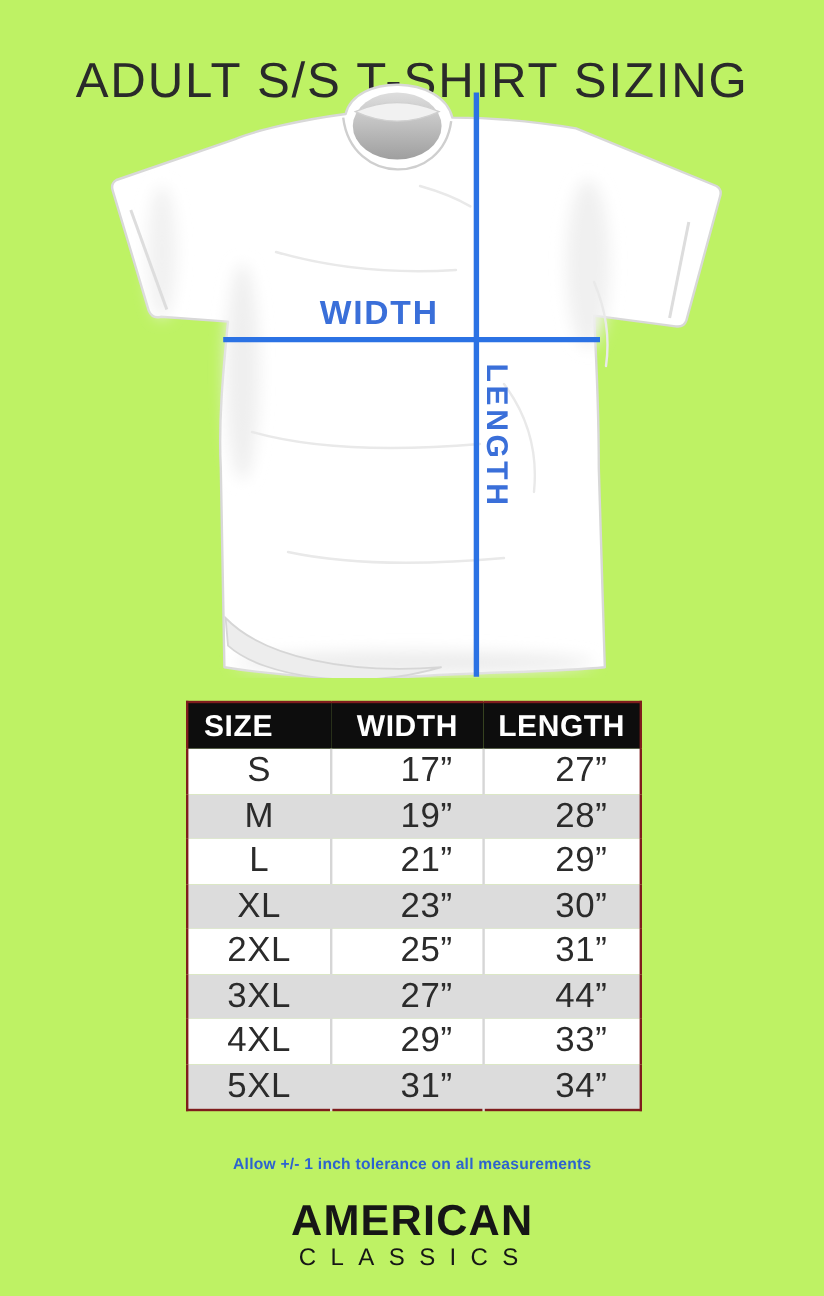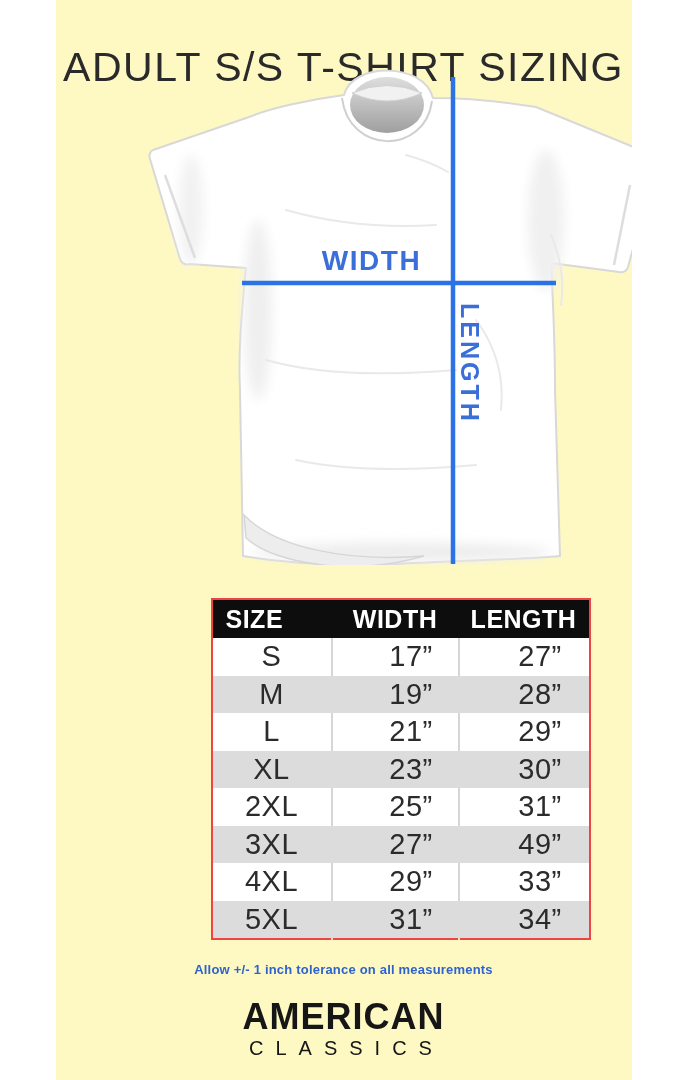--- a/index.html
+++ b/index.html
@@ -1,18 +1,18 @@
 <!DOCTYPE html>
 <html><head>
 <meta charset="utf-8">
 <style>
   html,body{margin:0;padding:0;background:#ffffff;}
   .page{
-    position:relative;width:576px;height:1080px;margin:0 auto;
-    background:#fef9c3;overflow:hidden;
+    position:relative;width:687px;height:1080px;margin:0 auto;
+    background:#bef264;overflow:hidden;
     font-family:"Liberation Sans",sans-serif;
   }
   
   .page-title{
     position:absolute;top:20px;left:0;width:100%;
     text-align:center;font-size:41px;font-weight:300;
     letter-spacing:1.5px;color:#2a2a2a;line-height:1;
   }
   
   .shirt-area{position:absolute;top:60px;left:0;width:687px;height:505px;}
@@ -24,23 +24,23 @@
   .width-label{
     top:185px;left:316px;transform:translateX(-50%);
     font-size:28px;
   }
   .length-label{
     top:243px;left:399px;font-size:25px;
     writing-mode:vertical-rl;letter-spacing:3px;
   }
   
   .size-table{
-    position:absolute;top:598px;left:155px;
+    position:absolute;top:584px;left:155px;
     border-collapse:collapse;table-layout:fixed;
-    border:2px solid #ef4444;
+    border:2px solid #7f1d1d;
   }
   .size-table th{
     background:#0d0d0d;color:#ffffff;font-size:25px;font-weight:bold;
     letter-spacing:0.5px;height:38px;padding:0;text-align:center;
   }
   .size-table th.col-size{text-align:left;padding-left:13px;}
   .size-table td{
     height:37.5px;padding:0;text-align:center;
     font-size:29px;font-weight:300;color:#2b2b2b;letter-spacing:0.5px;
     background:#ffffff;
@@ -161,21 +161,21 @@
         <td>30”</td>
       </tr>
       <tr>
         <td>2XL</td>
         <td>25”</td>
         <td>31”</td>
       </tr>
       <tr>
         <td>3XL</td>
         <td>27”</td>
-        <td>49”</td>
+        <td>44”</td>
       </tr>
       <tr>
         <td>4XL</td>
         <td>29”</td>
         <td>33”</td>
       </tr>
       <tr>
         <td>5XL</td>
         <td>31”</td>
         <td>34”</td>

